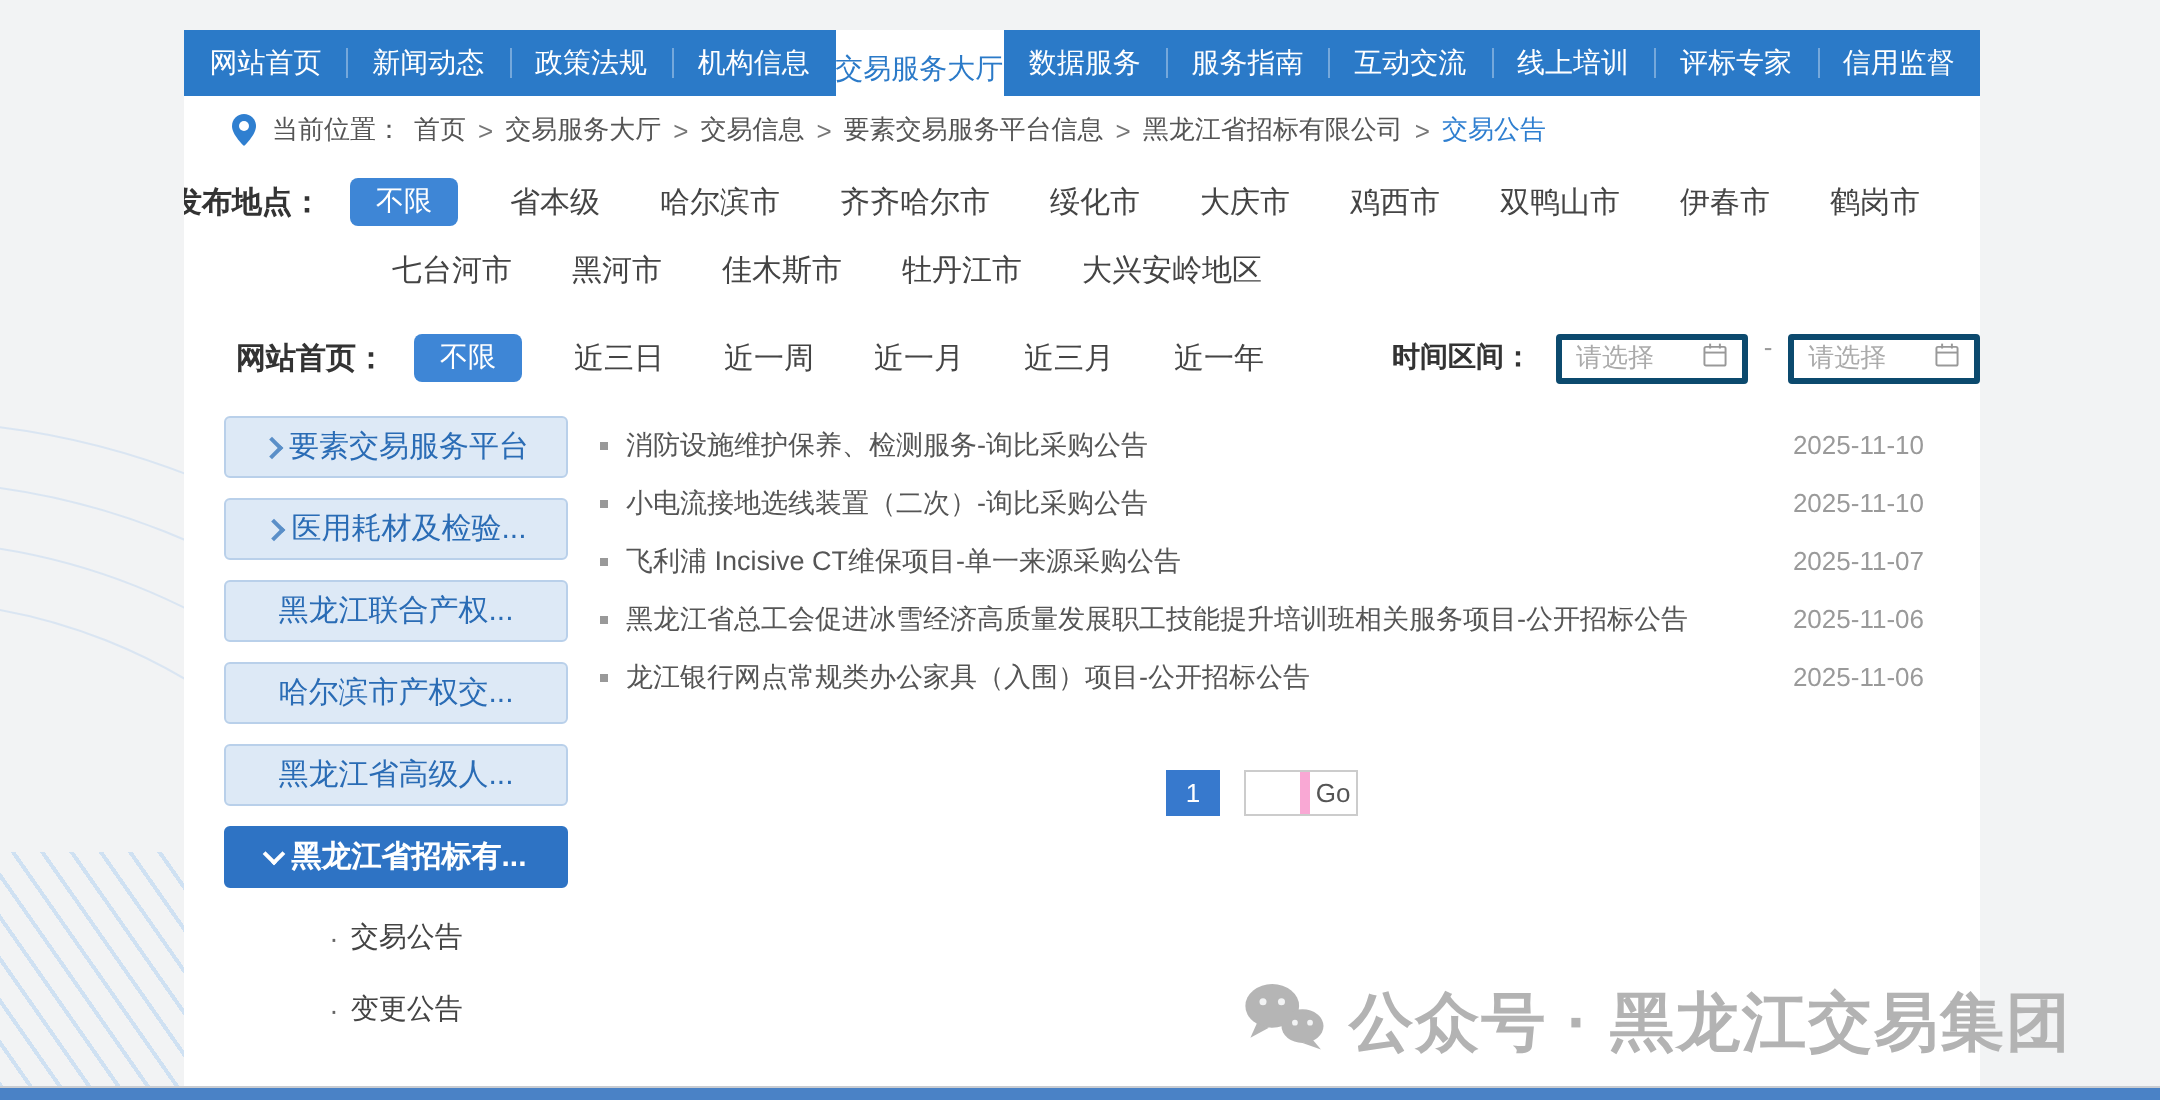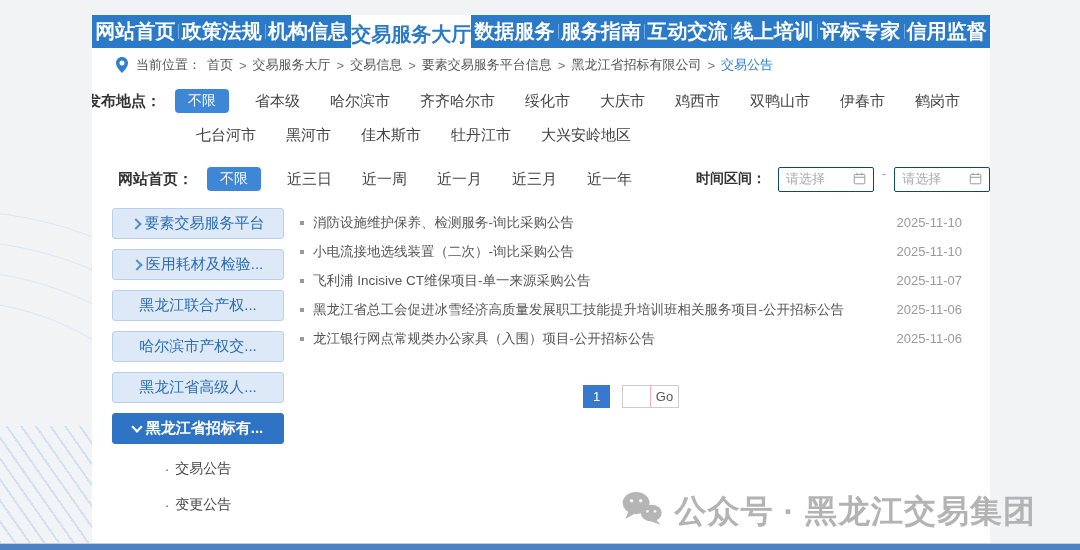--- a/index.html
+++ b/index.html
@@ -31,21 +31,21 @@
   
   .panel {
     position: absolute; left: 92px; top: 15px; width: 898px; height: 528px;
     background: #ffffff; overflow: hidden;
   }
 
   
   .nav { display: flex; height: 33px; background: #2b7ac8; position: relative; z-index: 2; }
   .nav-item {
     flex: 1; display: flex; align-items: center; justify-content: center;
-    color: #fff; font-size: 20px; font-weight: 700; cursor: pointer;
+    color: #fff; font-size: 14px; font-weight: 400; cursor: pointer;
     position: relative; white-space: nowrap;
   }
   .nav-item + .nav-item::before {
     content: ""; position: absolute; left: 0; top: 9px; width: 1px; height: 15px;
     background: rgba(255,255,255,0.35);
   }
   .nav-item.active {
     background: #fff; color: #2b7ac8; height: 39px; z-index: 3;
   }
   .nav-item.active::before, .nav-item.active + .nav-item::before { display: none; }
@@ -71,21 +71,21 @@
   .filter-row.r3 { height: 30px; margin-top: 16px; }
   .filter-label { font-weight: bold; color: #333; margin-right: 14px; }
   .filter-opt { margin-right: 30px; cursor: pointer; color: #444; }
   .filter-opt.active {
     background: #3e86d6; color: #fff; border-radius: 4px;
     padding: 3px 13px; margin-right: 26px; font-size: 14px;
   }
   .range-label { font-weight: bold; color: #333; margin-left: 34px; margin-right: 12px; font-size: 14px; }
   .date-box {
     display: inline-flex; align-items: center; justify-content: space-between;
-    width: 108px; height: 25px; border: 1px solid #0c4a6e; border-radius: 2px;
+    width: 108px; height: 25px; border: 3px solid #0c4a6e; border-radius: 2px;
     padding: 0 7px; background: #fff; cursor: pointer;
   }
   .date-box .ph { color: #aaa; font-size: 13px; }
   .range-sep { color: #999; margin: 0 8px; font-size: 13px; transform: translateY(-6px); }
 
   
   .main { display: flex; margin-top: 14px; }
   .sidebar { width: 172px; margin-left: 20px; flex: none; }
   .side-btn {
     height: 31px; margin-bottom: 10px; border: 1px solid #b9d0ea; border-radius: 3px;
@@ -115,21 +115,21 @@
     width: 27px; height: 23px; background: #3779cd; color: #fff; font-size: 13px;
     display: flex; align-items: center; justify-content: center; cursor: pointer;
   }
   .goto { display: flex; border: 1px solid #ccc; height: 23px; background: #fff; }
   .goto input {
     width: 27px; border: none; outline: none; font-size: 13px; text-align: center;
     font-family: "Liberation Sans", sans-serif;
   }
   .go-btn {
     width: 28px; display: flex; align-items: center; justify-content: center;
-    border-left: 1px solid #f9a8d4; font-size: 13px; color: #555; cursor: pointer; background: #fff;
+    border-left: 5px solid #f9a8d4; font-size: 13px; color: #555; cursor: pointer; background: #fff;
   }
 
   
   .watermark {
     position: absolute; right: 44px; bottom: 16px;
     display: flex; align-items: center; gap: 12px;
     color: #b3b3b3; font-size: 32px; font-weight: bold; letter-spacing: 1px;
     pointer-events: none; z-index: 5;
   }
 </style>
@@ -141,20 +141,21 @@
 <div class="deco-circle c3"></div>
 <div class="deco-circle c4"></div>
 <div class="deco-stripes"></div>
 <div class="bottom-line"></div>
 <div class="bottom-bar"></div>
 
 <div class="panel">
 
   <div class="nav">
     <div class="nav-item">网站首页</div>
+    <div class="nav-item">新闻动态</div>
     <div class="nav-item">政策法规</div>
     <div class="nav-item">机构信息</div>
     <div class="nav-item active">交易服务大厅</div>
     <div class="nav-item">数据服务</div>
     <div class="nav-item">服务指南</div>
     <div class="nav-item">互动交流</div>
     <div class="nav-item">线上培训</div>
     <div class="nav-item">评标专家</div>
     <div class="nav-item">信用监督</div>
   </div>

